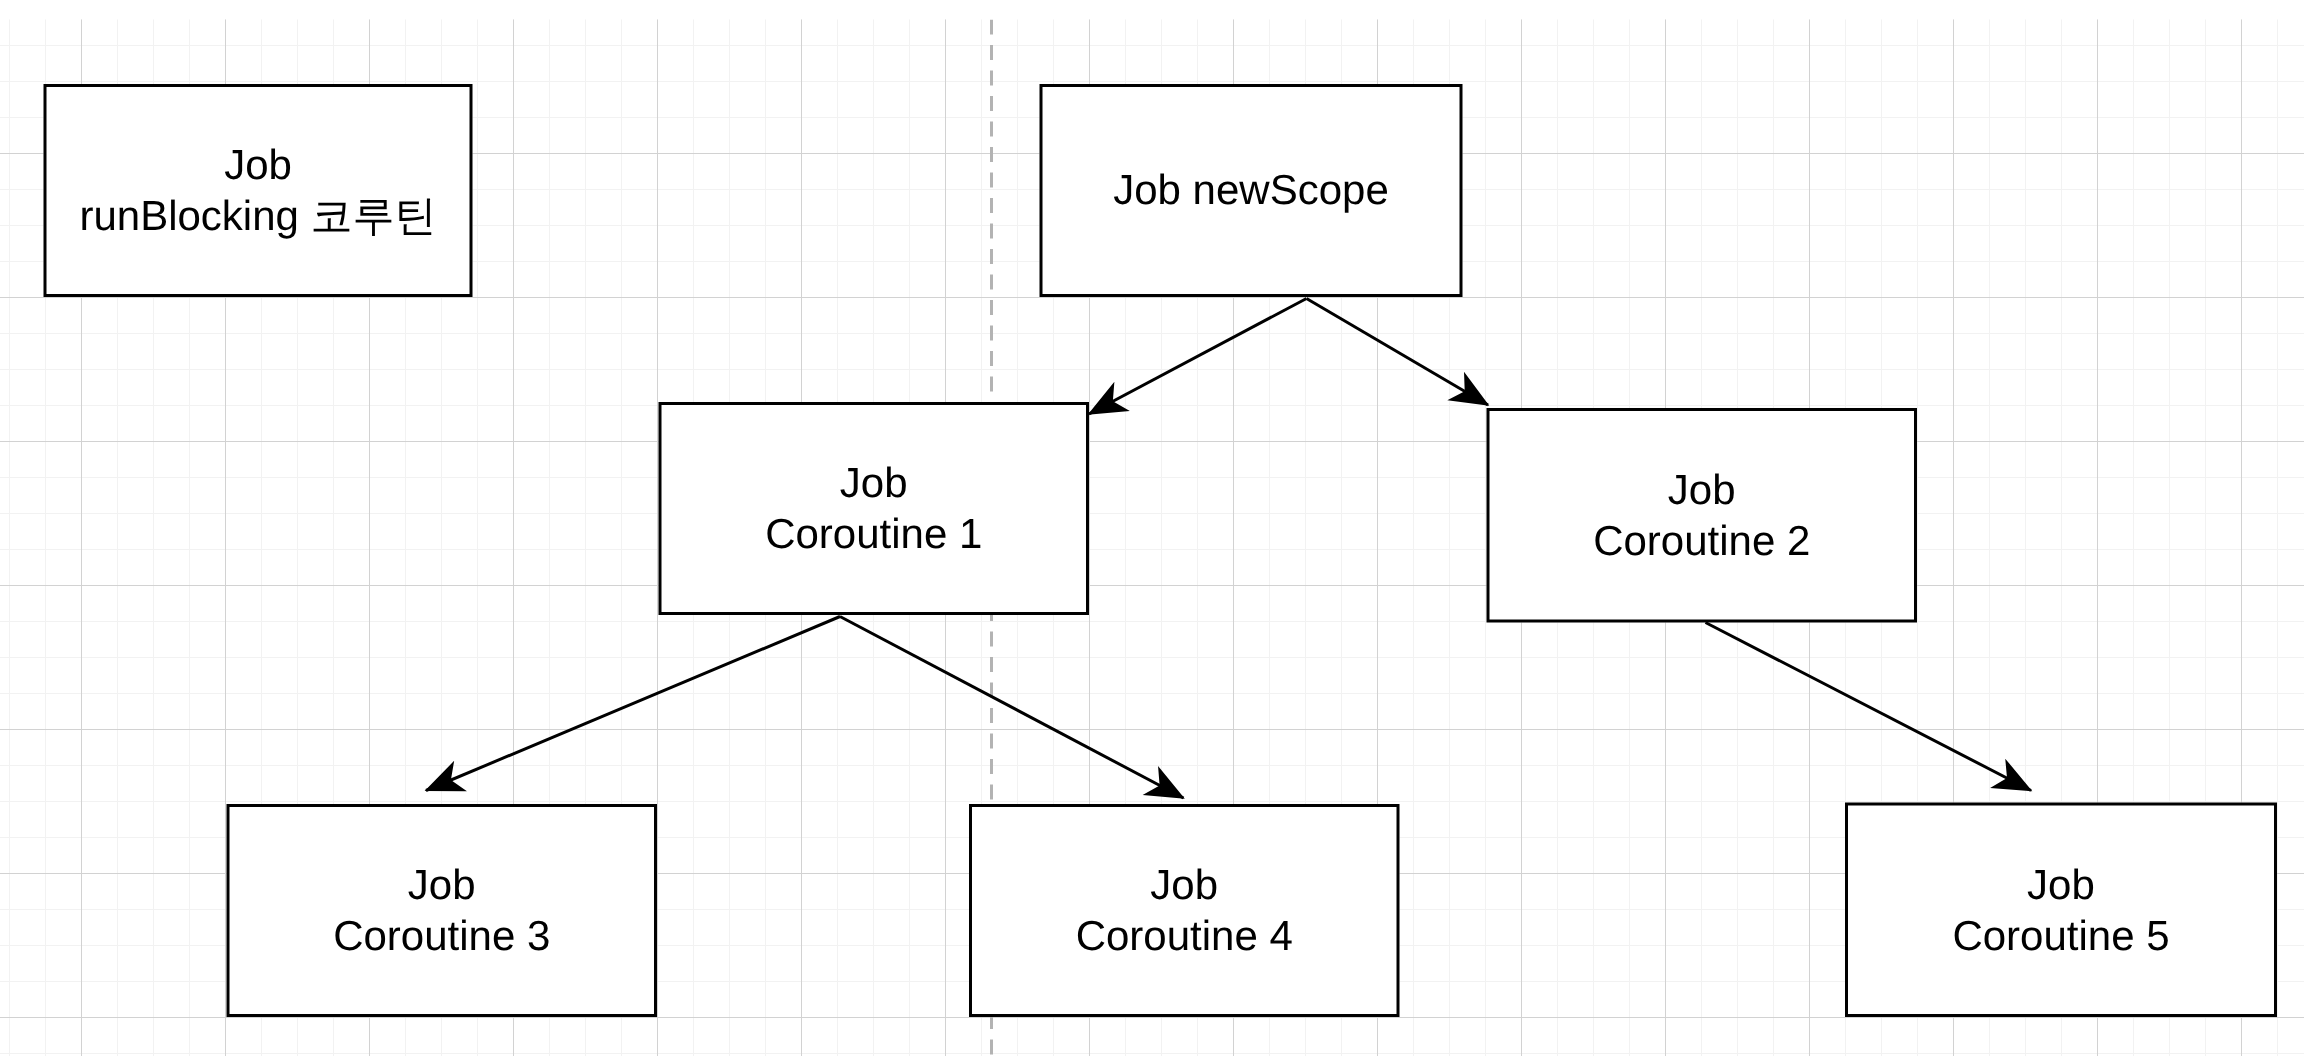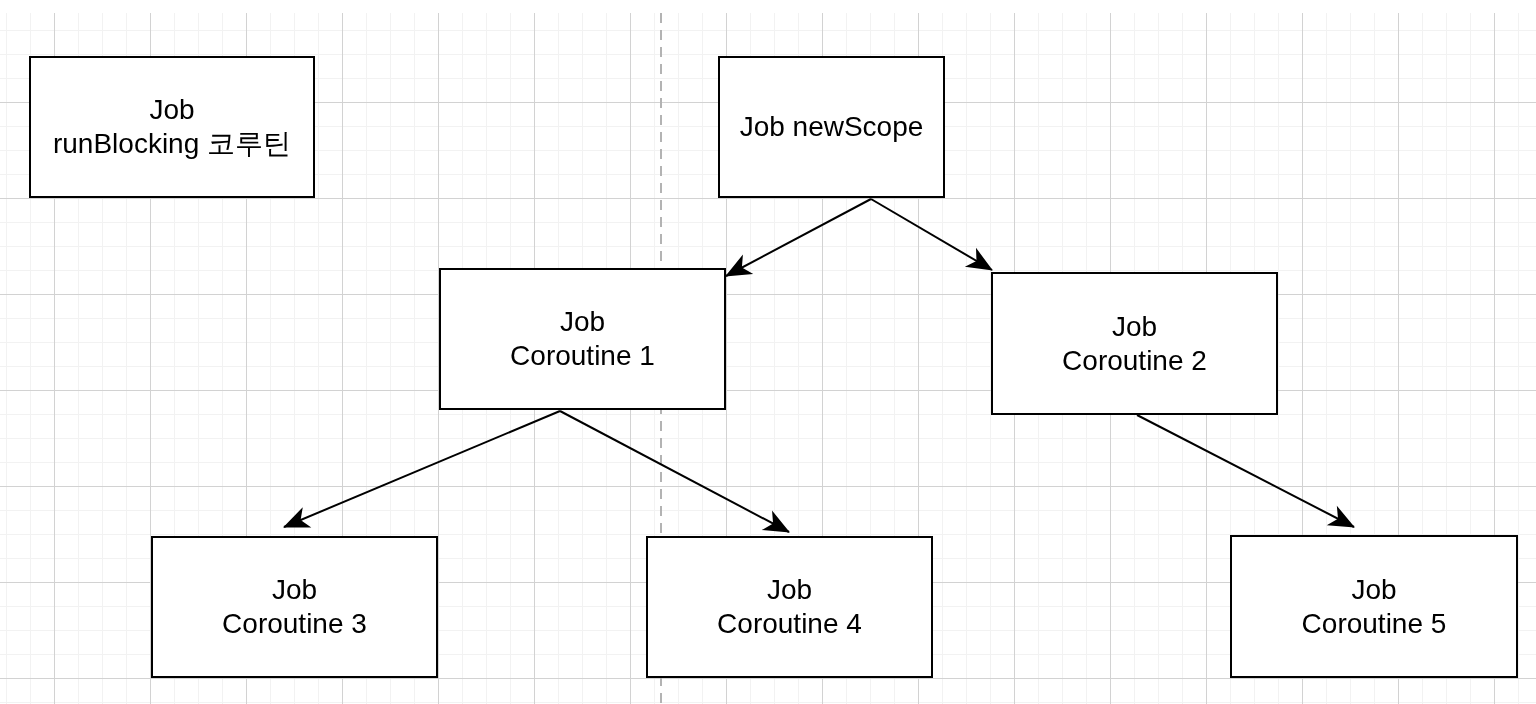--- a/index.html
+++ b/index.html
@@ -53,21 +53,21 @@
 
   <svg id="layer-under" class="layer">
     <line x1="661" y1="0" x2="661" y2="704" stroke="#b3b3b3" stroke-width="2" stroke-dasharray="10 7"></line>
   </svg>
 
   <div class="node" style="left:29px; top:43px; width:286px; height:142px">
     <span class="node-label">Job
 runBlocking 코루틴</span>
   </div>
 
-  <div class="node" style="left:718px; top:43px; width:227px; height:142px">
+  <div class="node" style="left:693px; top:43px; width:282px; height:142px">
     <span class="node-label">Job newScope</span>
   </div>
 
   <div class="node" style="left:439px; top:255px; width:287px; height:142px">
     <span class="node-label">Job
 Coroutine 1</span>
   </div>
 
   <div class="node" style="left:991px; top:259px; width:287px; height:143px">
     <span class="node-label">Job

